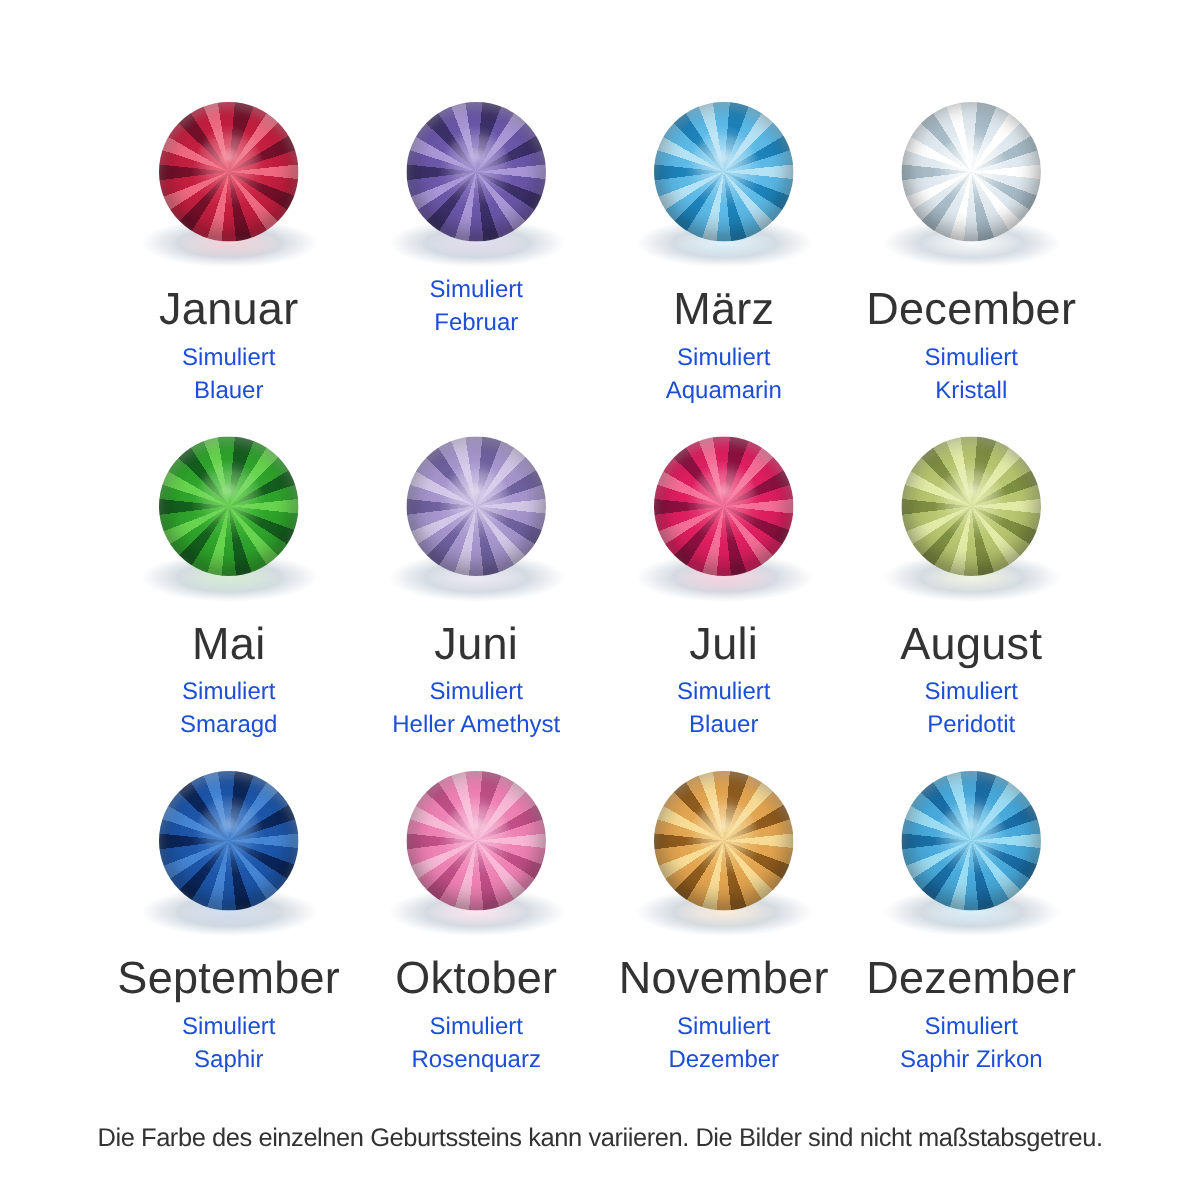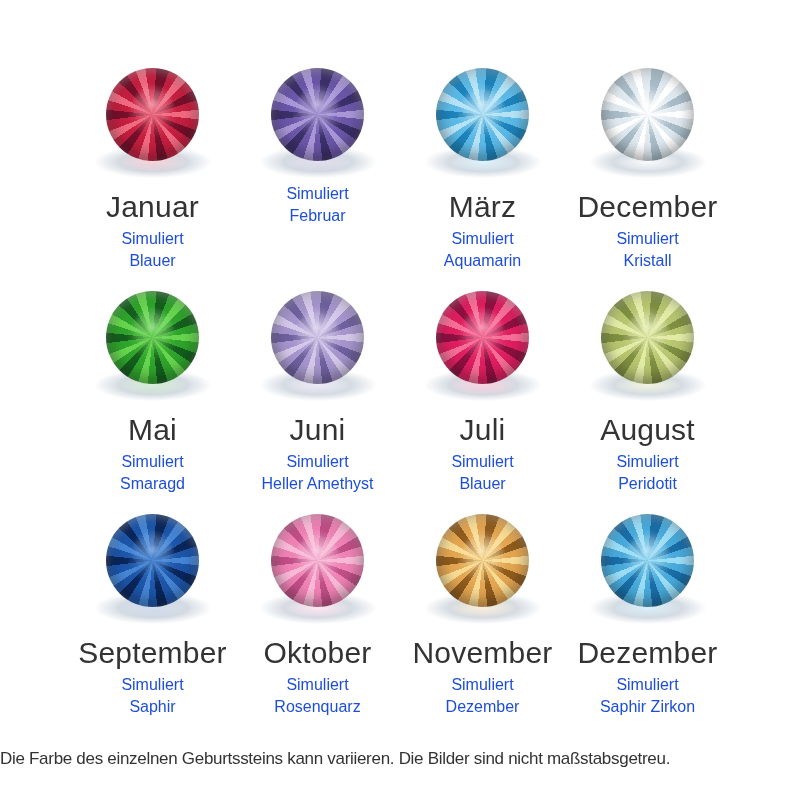--- a/index.html
+++ b/index.html
@@ -98,21 +98,21 @@
     font-size: 16px;
     line-height: 22px;
     color: #1d4ed8;
     white-space: nowrap;
     text-align: center;
   }
   .sub.first { margin-top: 3px; }
   .footer {
     margin-top: 11px;
     width: 100%;
-    text-align: left;
+    text-align: center;
     font-size: 17px;
     line-height: 22px;
     color: #333333;
     letter-spacing: -0.3px;
   }
 </style>
 </head>
 <body>
 
 <div class="page">

